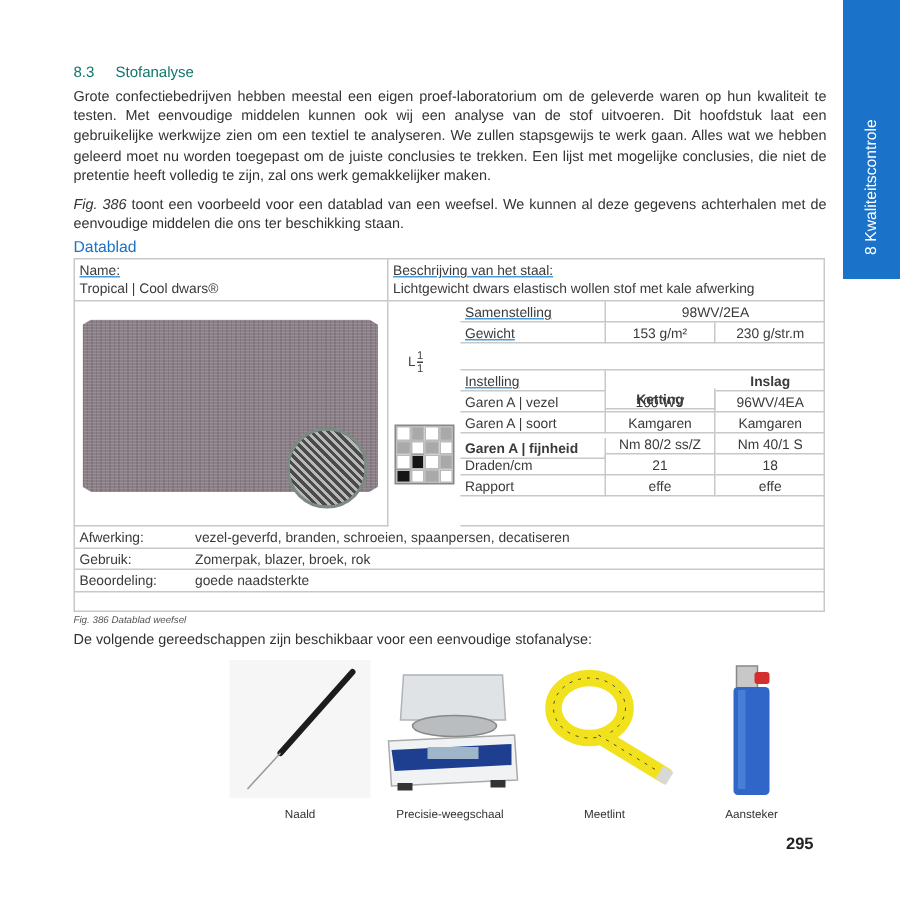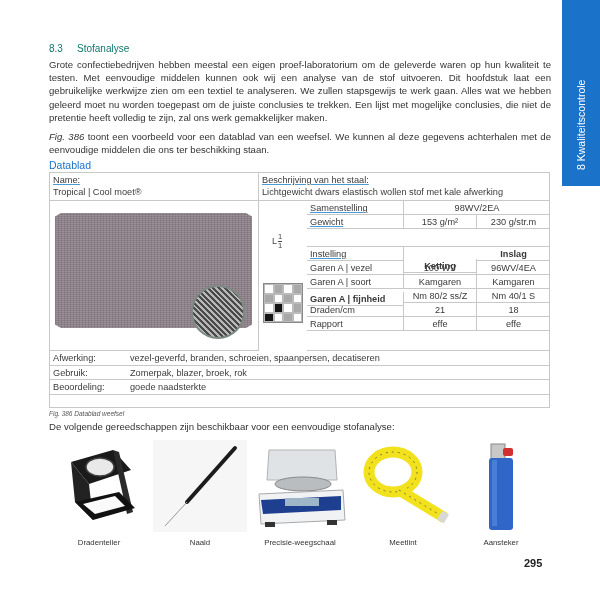--- a/index.html
+++ b/index.html
@@ -67,21 +67,21 @@
 
 <p class="para p1">Grote confectiebedrijven hebben meestal een eigen proef-laboratorium om de geleverde waren op hun kwaliteit te testen. Met eenvoudige middelen kunnen ook wij een analyse van de stof uitvoeren. Dit hoofdstuk laat een gebruikelijke werkwijze zien om een textiel te analyseren. We zullen stapsgewijs te werk gaan. Alles wat we hebben geleerd moet nu worden toegepast om de juiste conclusies te trekken. Een lijst met mogelijke conclusies, die niet de pretentie heeft volledig te zijn, zal ons werk gemakkelijker maken.</p>
 <p class="para p2"><span class="fig-ref">Fig. 386</span><span> toont een voorbeeld voor een datablad van een weefsel. We kunnen al deze gegevens achterhalen met de eenvoudige middelen die ons ter beschikking staan.</span></p>
 
 <div class="datablad-title">Datablad</div>
 
 <div class="sheet">
 
   <div class="cell" style="left:0;top:0;width:209px;height:28px;">
     <div class="uline">Name:</div>
-    <div>Tropical | Cool moet®</div>
+    <div>Tropical | Cool dwars®</div>
   </div>
   <div class="cell" style="left:209px;top:0;width:291px;height:28px;border-right:none;">
     <div class="uline">Beschrijving van het staal:</div>
     <div>Lichtgewicht dwars elastisch wollen stof met kale afwerking</div>
   </div>
 
   <div class="cell" style="left:0;top:28px;width:209px;height:150px;">
     <div class="fabric" style="left:5px;top:12px;"></div>
     <div class="loupe" style="left:141px;top:84px;"></div>
   </div>
@@ -153,31 +153,20 @@
     <div class="wc w"></div>
     <div class="wc g"></div>
     <div class="wc w"></div>
   </div>
 
 <div class="caption">Fig. 386 Datablad weefsel</div>
 <div class="tools-intro">De volgende gereedschappen zijn beschikbaar voor een eenvoudige stofanalyse:</div>
 
 <div class="tools">
 
-  <div class="tool" style="left:0;width:100px;">
-    <svg class="tool-img" style="left:14px;top:2px;" width="78" height="90" viewBox="0 0 78 90">
-      <polygon points="8,20 50,8 68,28 26,42" fill="#1a1a1a"></polygon>
-      <ellipse cx="37" cy="25" rx="14" ry="9" fill="#e9e9e9" stroke="#444" stroke-width="1.5"></ellipse>
-      <polygon points="50,8 56,10 70,70 64,72" fill="#2a2a2a"></polygon>
-      <polygon points="8,20 26,42 30,78 12,60" fill="#222"></polygon>
-      <polygon points="12,60 30,78 72,66 56,50" fill="#111"></polygon>
-      <polygon points="20,62 32,72 62,64 52,54" fill="#fafafa"></polygon>
-    </svg>
-    <div class="tool-label">Dradenteller</div>
-  </div>
 
   <div class="tool" style="left:104px;width:94px;">
     <div class="tool-img" style="left:0;top:0;width:94px;height:92px;background:#f6f6f6;"></div>
     <svg class="tool-img" style="left:0;top:0;" width="94" height="92" viewBox="0 0 94 92">
       <line x1="82" y1="8" x2="34" y2="62" stroke="#1c1c1c" stroke-width="4" stroke-linecap="round"></line>
       <line x1="34" y1="62" x2="12" y2="86" stroke="#999" stroke-width="1"></line>
     </svg>
     <div class="tool-label">Naald</div>
   </div>
 

